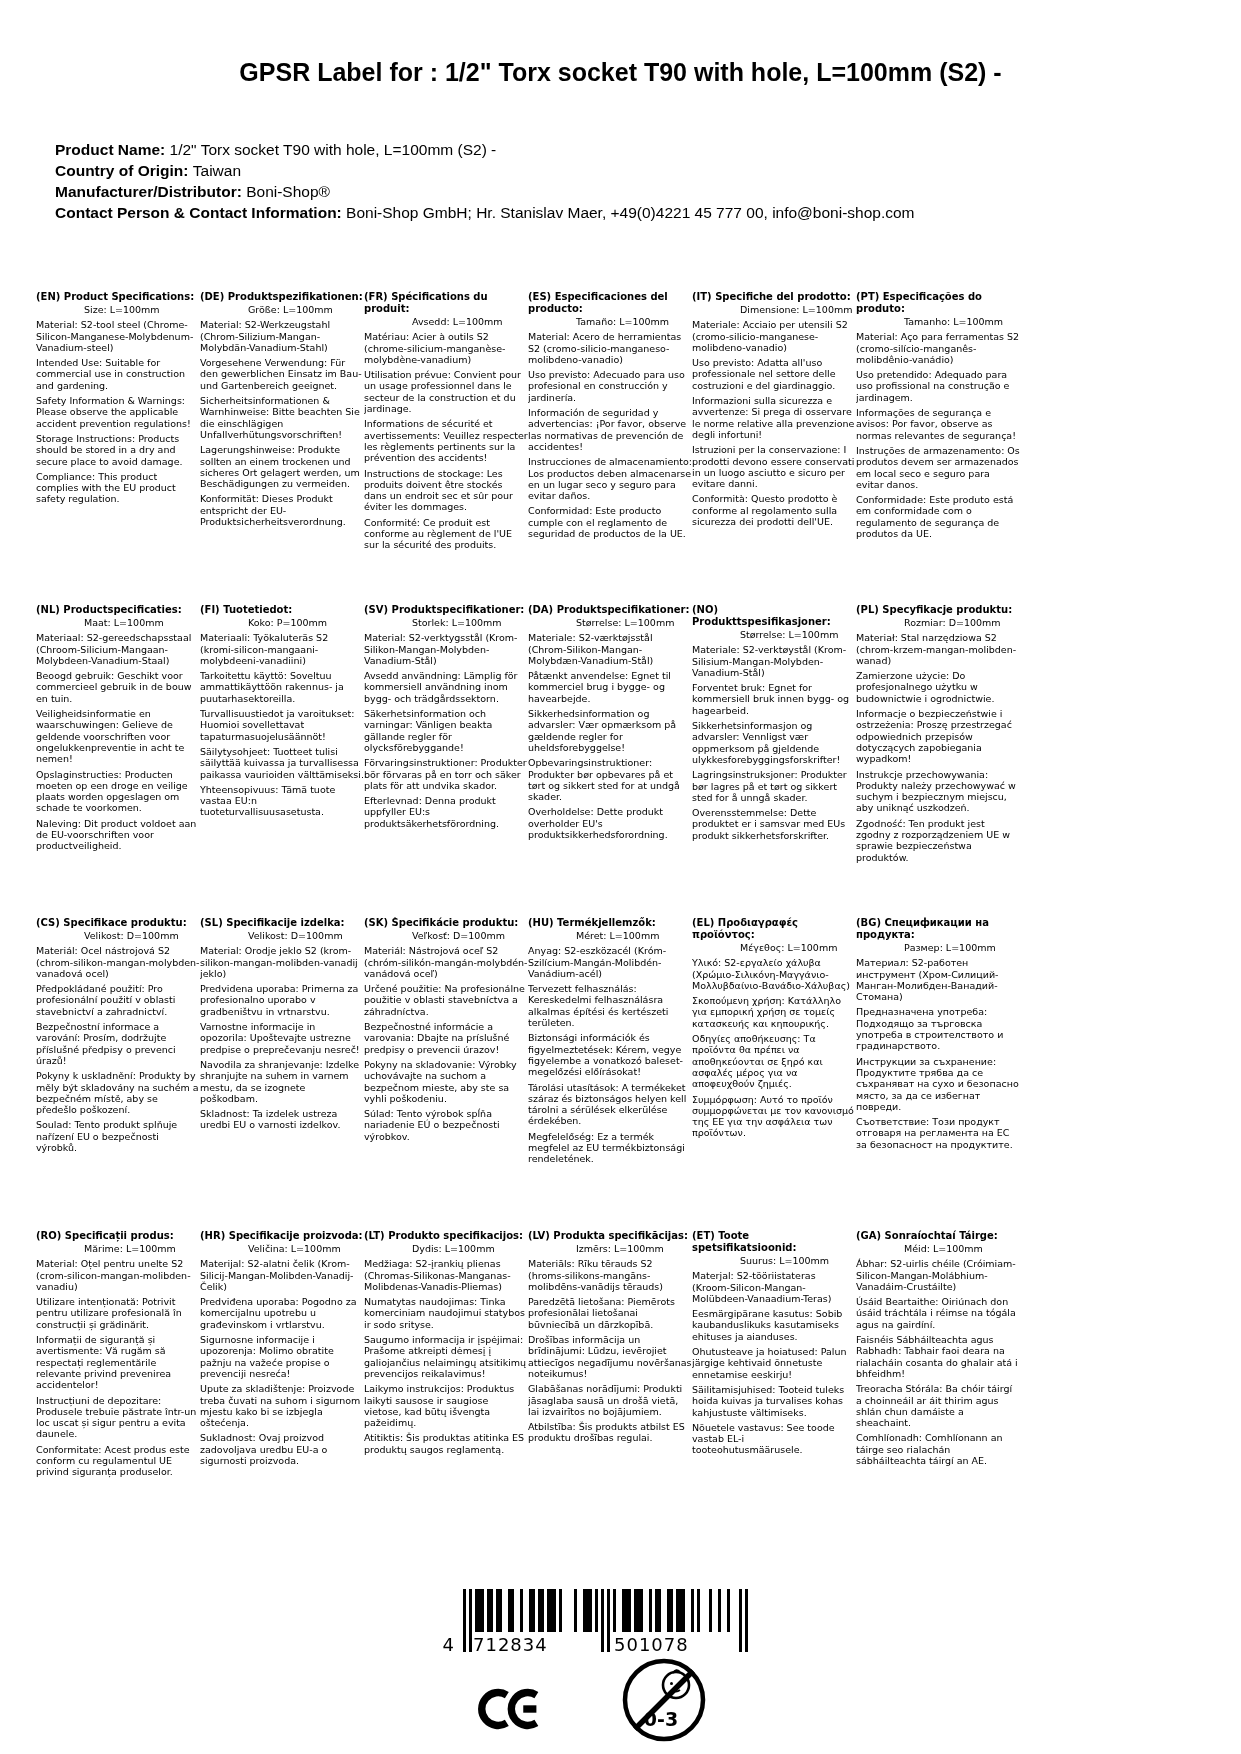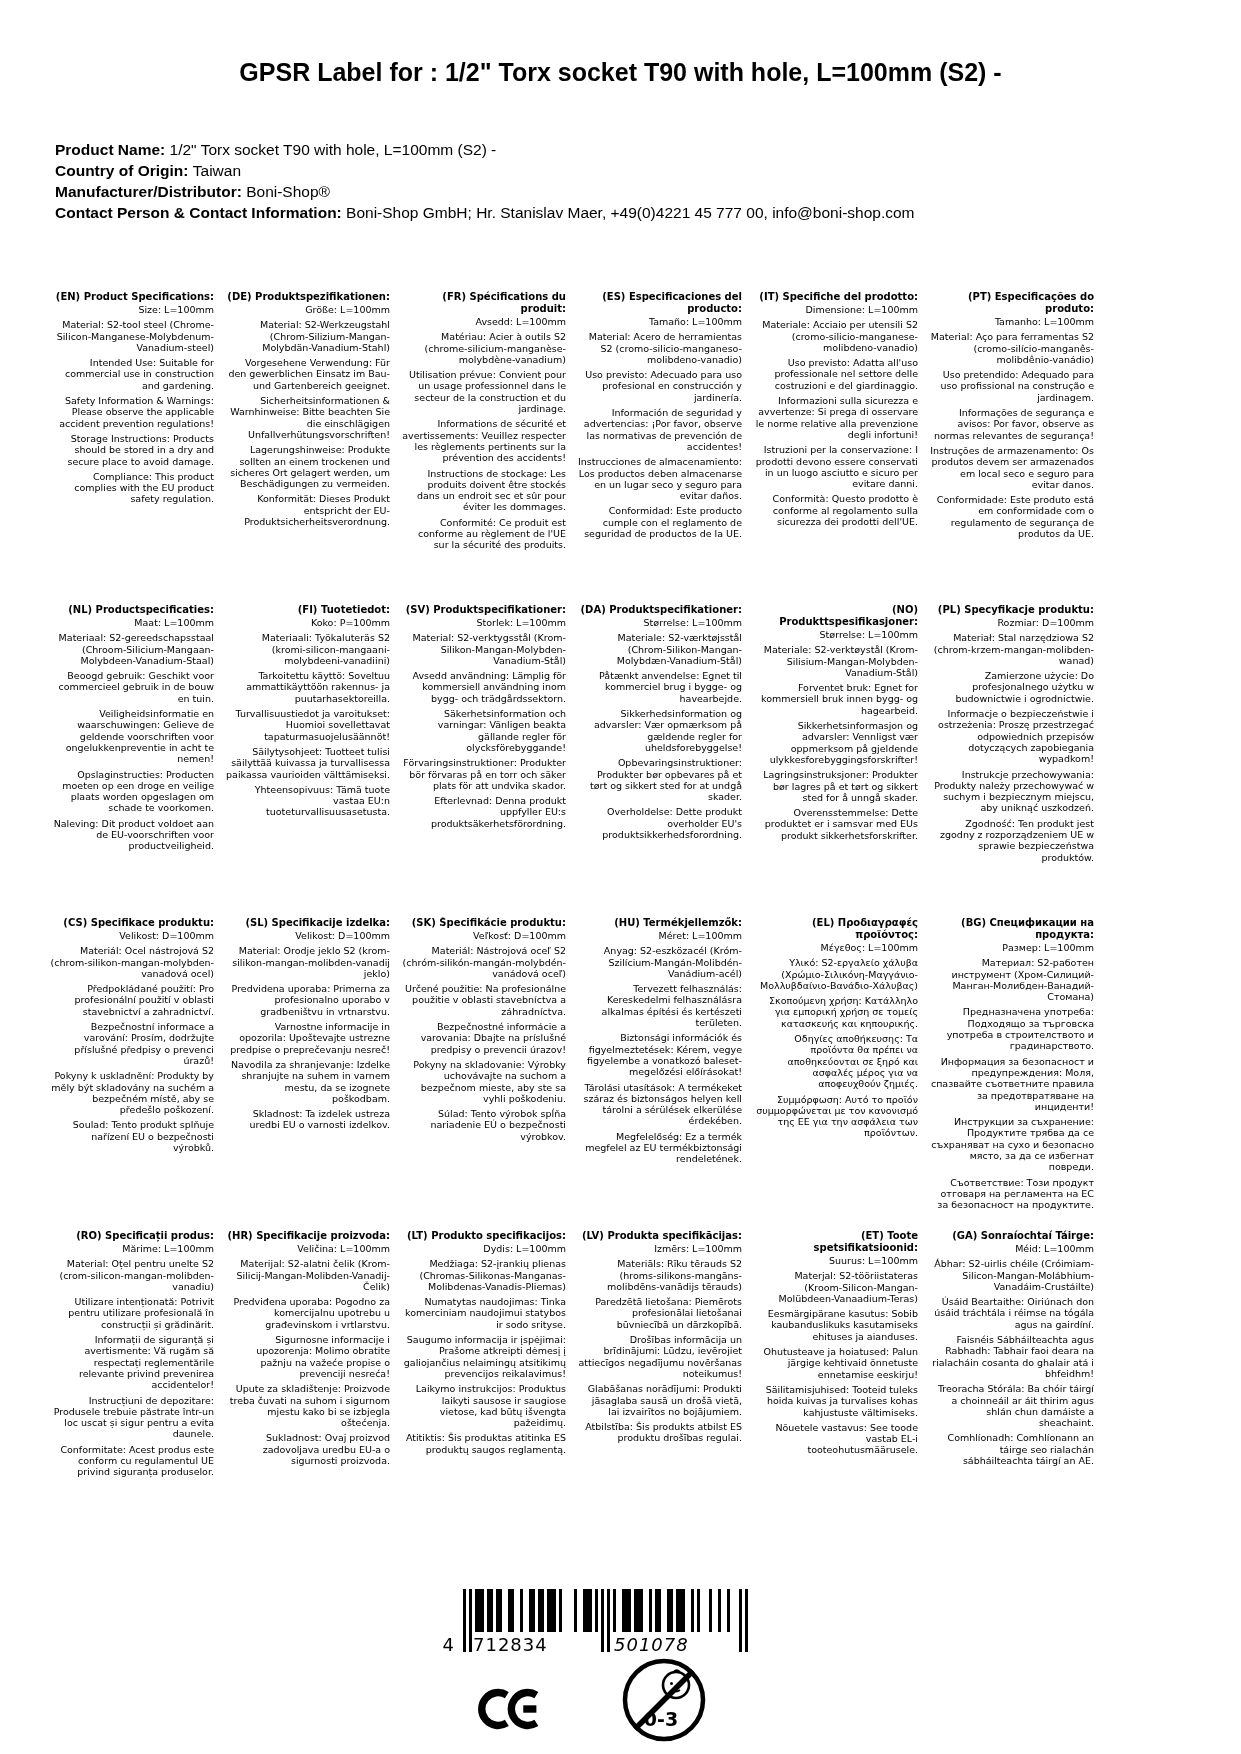--- a/index.html
+++ b/index.html
@@ -12,24 +12,23 @@
     font-family:"Liberation Sans", sans-serif;font-weight:bold;font-size:25px;
   }
   .product-info{
     position:absolute;top:139px;left:55px;width:1140px;
     font-family:"Liberation Sans", sans-serif;font-size:15.5px;line-height:21px;
   }
   .pi-row{white-space:nowrap;}
   .pi-label{font-weight:bold;}
   .pi-value{font-weight:normal;}
   .language-grid{
-    position:absolute;top:291px;left:50px;
-    display:grid;grid-template-columns:repeat(6,164px);column-gap:12px;
+    position:absolute;top:291px;left:36px;
+    display:grid;grid-template-columns:repeat(6,164px);
     grid-auto-rows:313px;
-    text-align:right;
   }
   .lang-block{
     font-size:9.5px;line-height:11.3px;overflow:hidden;
     overflow-wrap:break-word;
   }
   .lb-heading{font-weight:bold;font-size:10px;line-height:12px;}
   .lb-line{margin-top:4px;}
   .lb-line.lb-first{margin-top:1px;margin-left:48px;}
 
   
@@ -37,21 +36,21 @@
   .bc-bars{display:flex;align-items:flex-start;height:63px;}
   .bc-module{width:3px;height:43px;flex:0 0 3px;}
   .bc-module.bar{background:#000;}
   .bc-module.guard{height:63px;}
   .bc-digit{
     position:absolute;top:45px;font-size:18px;letter-spacing:1px;
     font-family:"DejaVu Sans", sans-serif;background:#fff;
   }
   .bc-lead{left:-32px;width:24px;text-align:right;background:transparent;}
   .bc-g1{left:10px;width:124px;}
-  .bc-g2{left:151px;width:124px;font-style:italic;}
+  .bc-g2{left:151px;width:124px;}
 
   .ce-mark{position:absolute;left:468px;top:1686px;}
   .age-warning{position:absolute;left:620px;top:1656px;}
 </style>
 </head>
 <body>
 
 <div class="page-title">GPSR Label for : 1/2" Torx socket T90 with hole, L=100mm (S2) -</div>
 
 <div class="product-info">
@@ -212,21 +211,20 @@
       <div class="lb-line">Υλικό: S2-εργαλείο χάλυβα (Χρώμιο-Σιλικόνη-Μαγγάνιο-Μολλυβδαίνιο-Βανάδιο-Χάλυβας)</div>
       <div class="lb-line">Σκοπούμενη χρήση: Κατάλληλο για εμπορική χρήση σε τομείς κατασκευής και κηπουρικής.</div>
       <div class="lb-line">Οδηγίες αποθήκευσης: Τα προϊόντα θα πρέπει να αποθηκεύονται σε ξηρό και ασφαλές μέρος για να αποφευχθούν ζημιές.</div>
       <div class="lb-line">Συμμόρφωση: Αυτό το προϊόν συμμορφώνεται με τον κανονισμό της ΕΕ για την ασφάλεια των προϊόντων.</div>
     </div>
     <div class="lang-block">
       <div class="lb-heading">(BG) Спецификации на продукта:</div>
       <div class="lb-line lb-first">Размер: L=100mm</div>
       <div class="lb-line">Материал: S2-работен инструмент (Хром-Силиций-Манган-Молибден-Ванадий-Стомана)</div>
       <div class="lb-line">Предназначена употреба: Подходящо за търговска употреба в строителството и градинарството.</div>
-      <div class="lb-line">Информация за безопасност и предупреждения: Моля, спазвайте съответните правила за предотвратяване на инциденти!</div>
       <div class="lb-line">Инструкции за съхранение: Продуктите трябва да се съхраняват на сухо и безопасно място, за да се избегнат повреди.</div>
       <div class="lb-line">Съответствие: Този продукт отговаря на регламента на ЕС за безопасност на продуктите.</div>
     </div>
     <div class="lang-block">
       <div class="lb-heading">(RO) Specificații produs:</div>
       <div class="lb-line lb-first">Mărime: L=100mm</div>
       <div class="lb-line">Material: Oțel pentru unelte S2 (crom-silicon-mangan-molibden-vanadiu)</div>
       <div class="lb-line">Utilizare intenționată: Potrivit pentru utilizare profesională în construcții și grădinărit.</div>
       <div class="lb-line">Informații de siguranță și avertismente: Vă rugăm să respectați reglementările relevante privind prevenirea accidentelor!</div>
       <div class="lb-line">Instrucțiuni de depozitare: Produsele trebuie păstrate într-un loc uscat și sigur pentru a evita daunele.</div>

